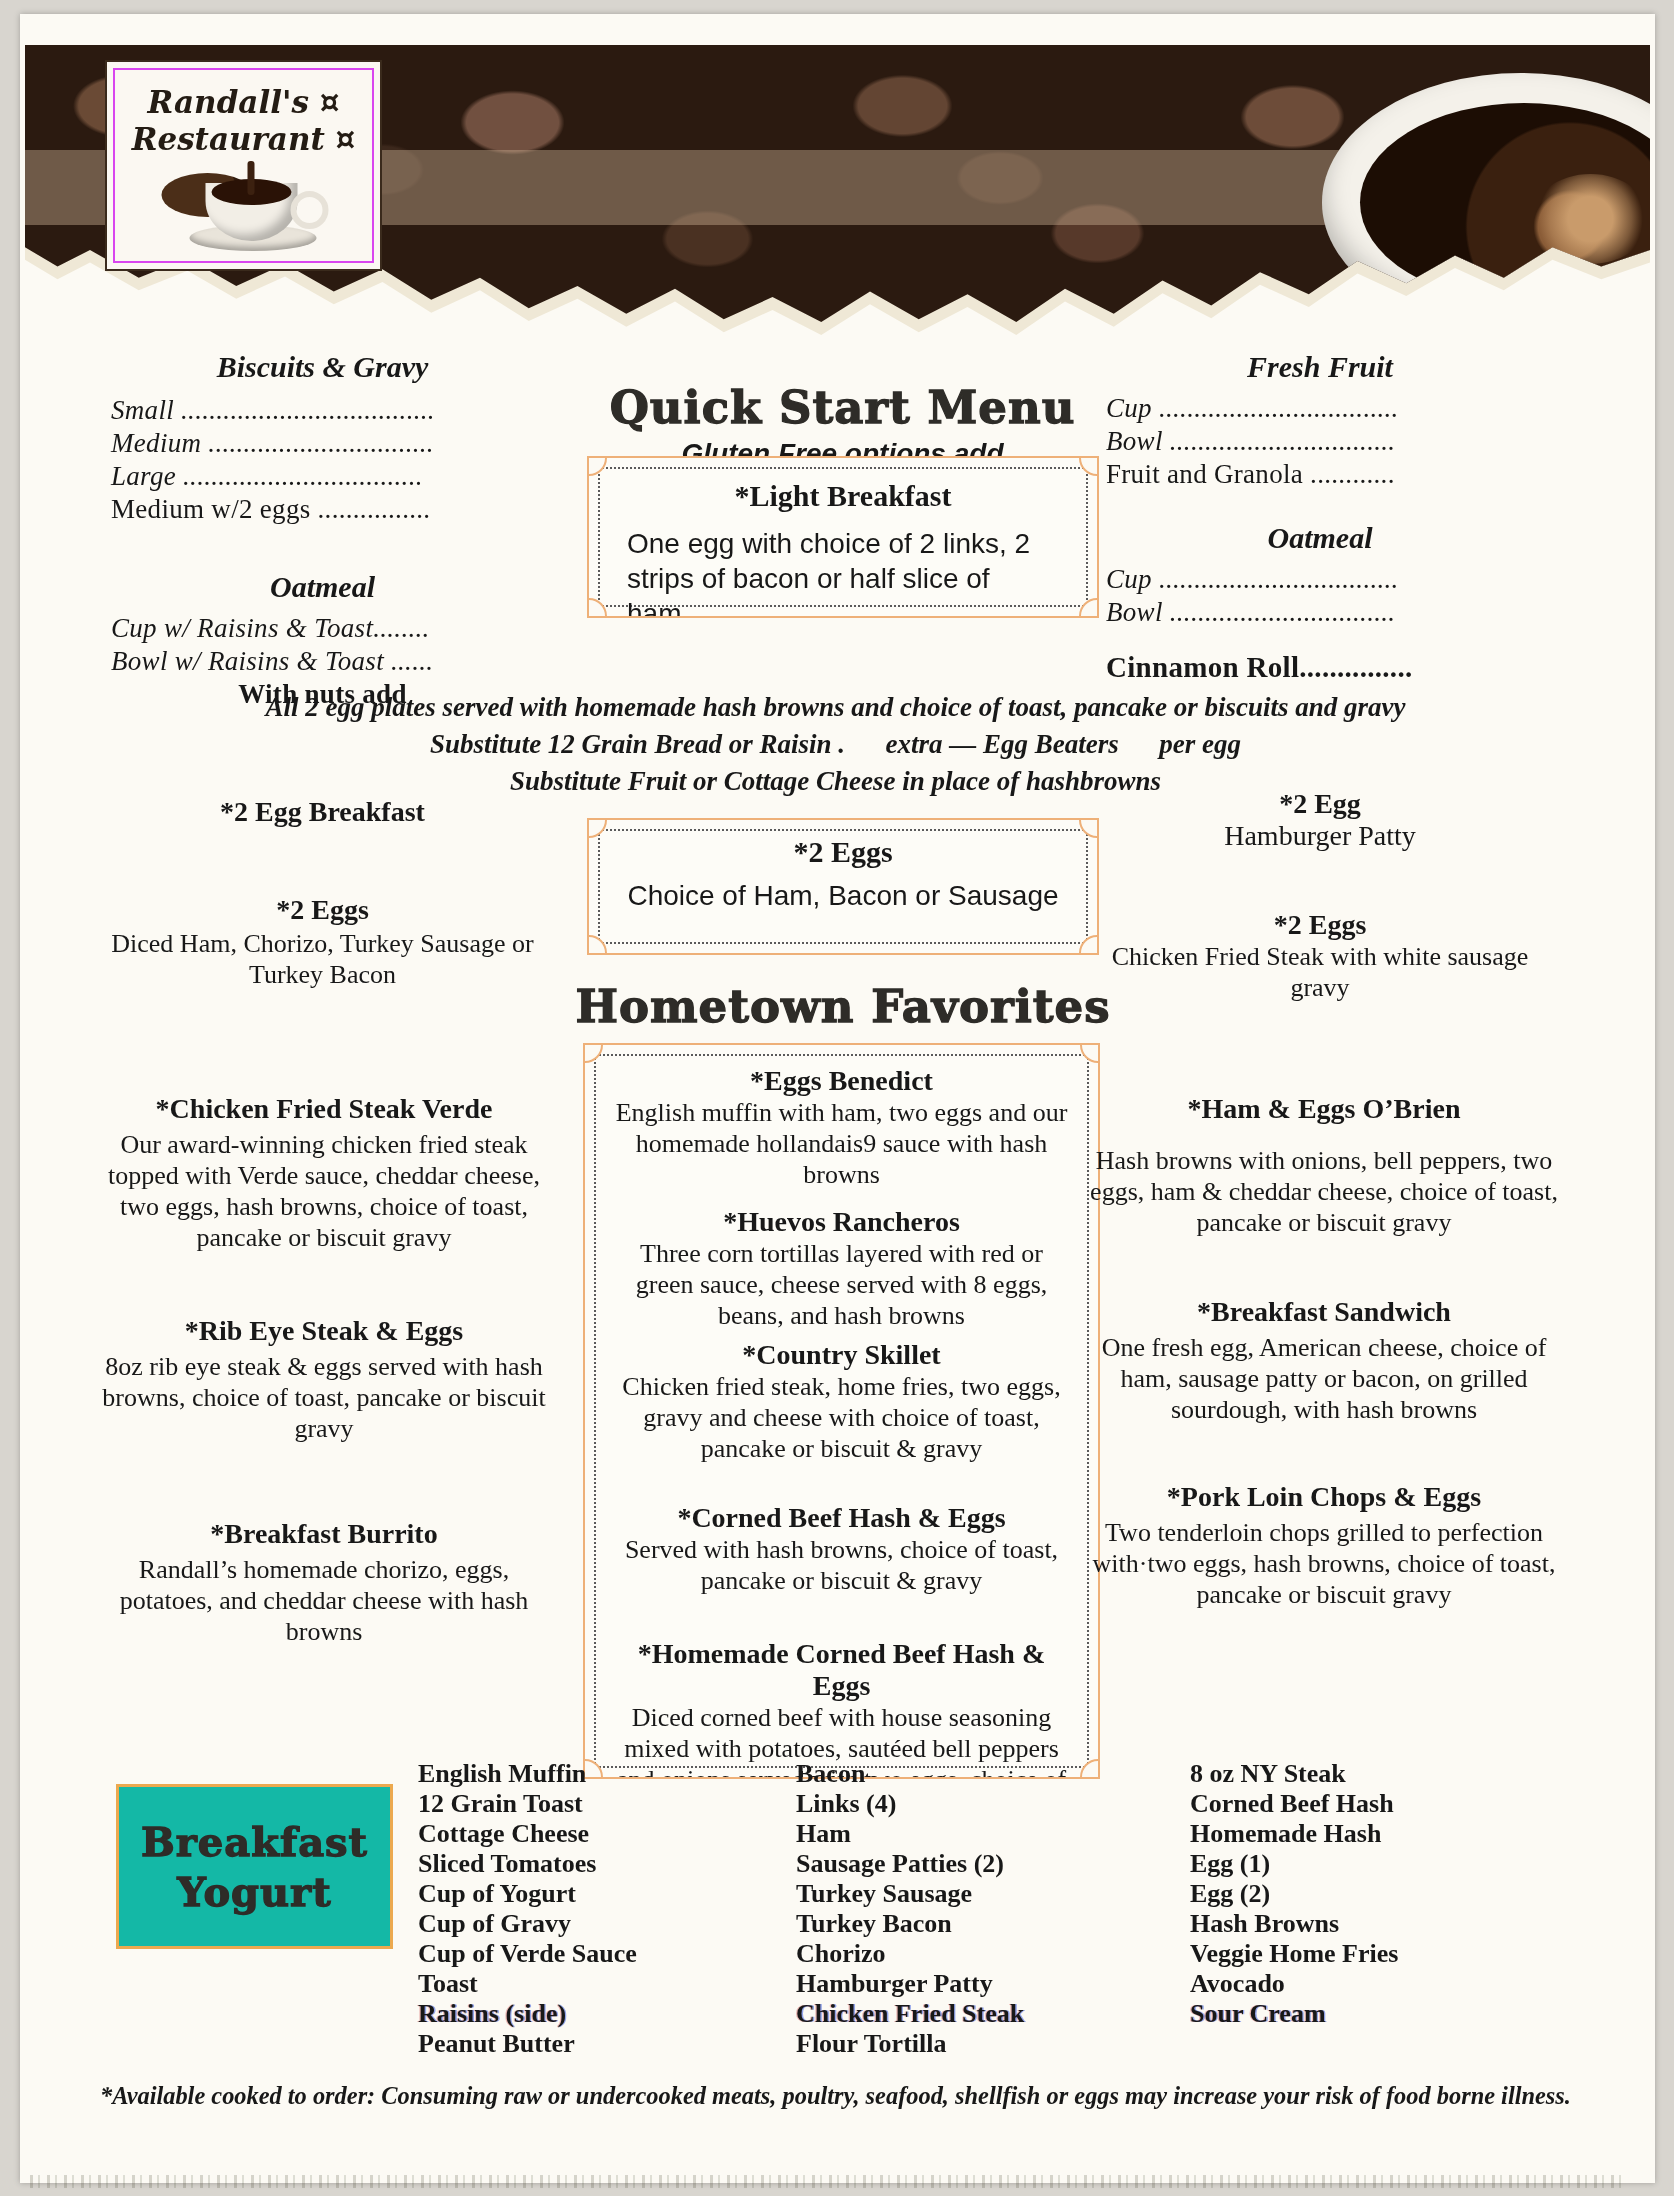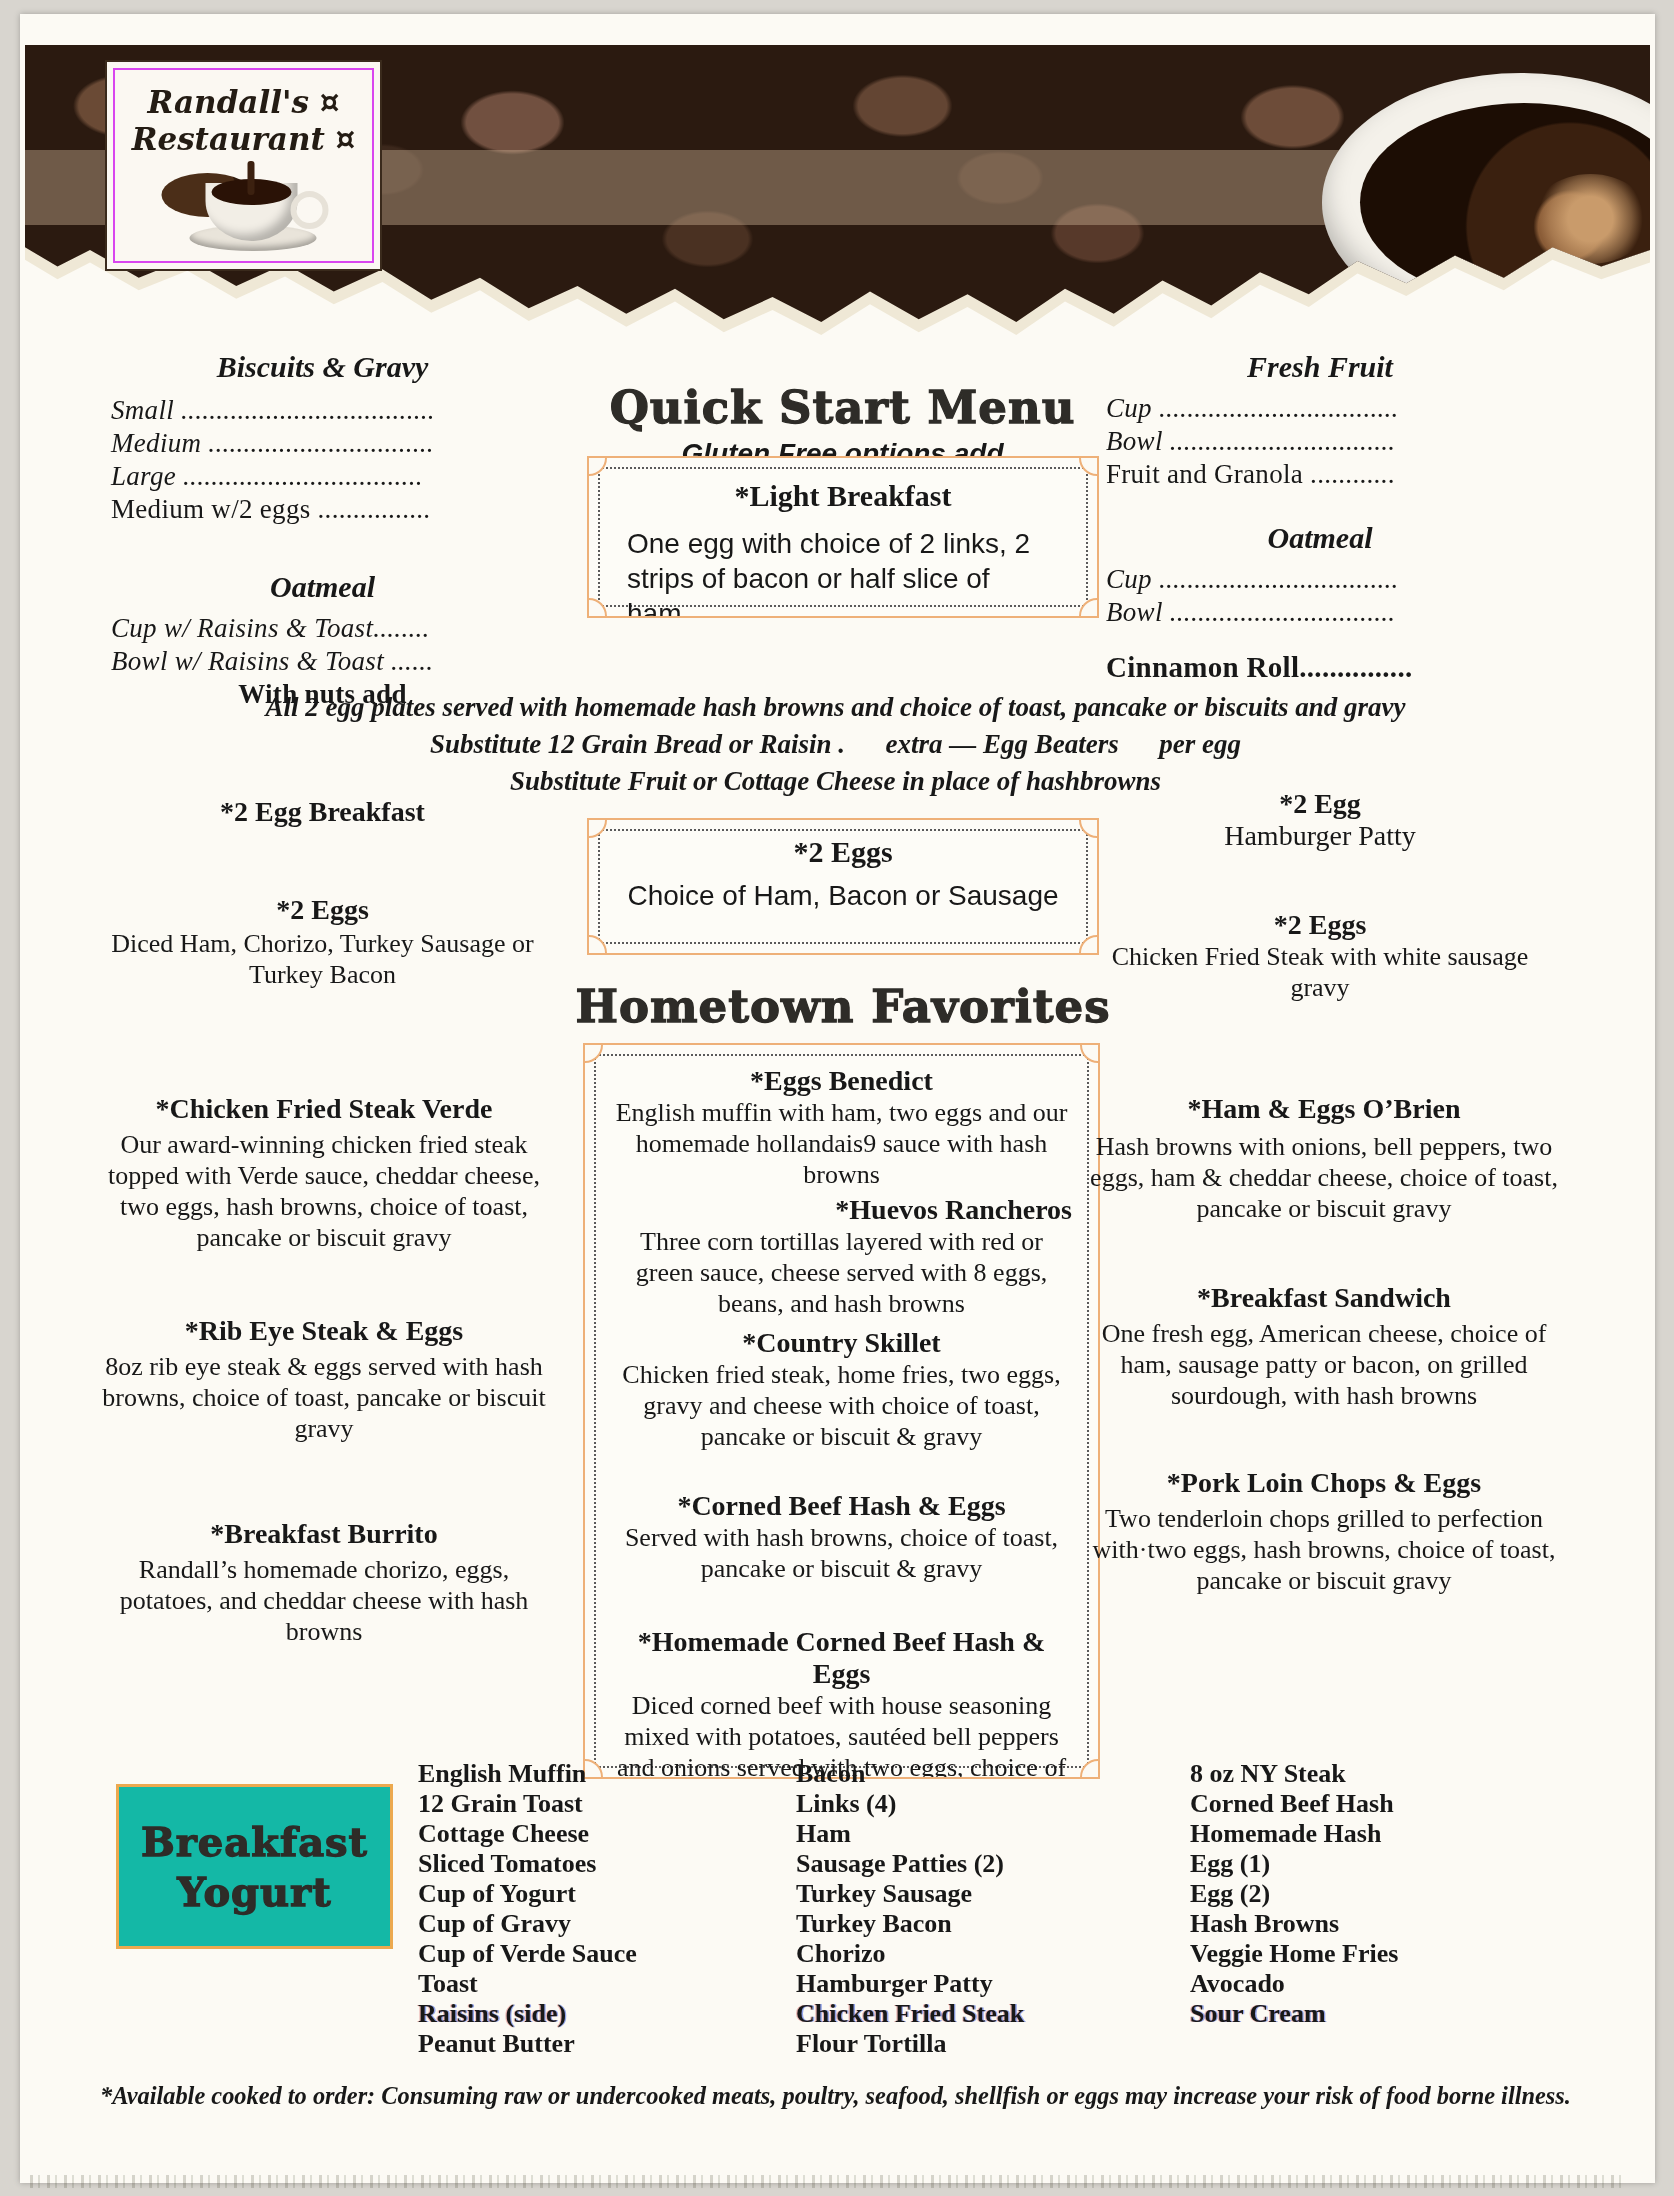--- a/index.html
+++ b/index.html
@@ -180,21 +180,21 @@
   <div class="sec cooper" style="left:557px;top:980px;width:572px;font-size:45px;text-align:center;">Hometown Favorites</div>
   <div class="ticket" style="left:583px;top:1043px;width:517px;height:736px;">
     <div class="dotline"></div>
     <div class="tc tl"></div>
     <div class="tc tr"></div>
     <div class="tc bl"></div>
     <div class="tc br"></div>
     <div class="tk-content" style="padding:20px 26px 0 26px;">
       <div class="item-h">*Eggs Benedict</div>
       <div class="item-d">English muffin with ham, two eggs and our homemade hollandais9 sauce with hash browns</div>
-      <div class="item-h" style="margin-top:4px;text-align:right;">*Huevos Rancheros</div>
+      <div class="item-h" style="margin-top:16px;">*Huevos Rancheros</div>
       <div class="item-d">Three corn tortillas layered with red or green sauce, cheese served with 8 eggs, beans, and hash browns</div>
       <div class="item-h" style="margin-top:8px;">*Country Skillet</div>
       <div class="item-d">Chicken fried steak, home fries, two eggs, gravy and cheese with choice of toast, pancake or biscuit &amp; gravy</div>
       <div class="item-h" style="margin-top:38px;">*Corned Beef Hash &amp; Eggs</div>
       <div class="item-d">Served with hash browns, choice of toast, pancake or biscuit &amp; gravy</div>
       <div class="item-h" style="margin-top:42px;">*Homemade Corned Beef Hash &amp; Eggs</div>
       <div class="item-d">Diced corned beef with house seasoning mixed with potatoes, sautéed bell peppers and onions served with two eggs, choice of toast, pancake or biscuit &amp; gravy</div>
     </div>
   </div>
 
@@ -202,21 +202,21 @@
     <div class="item-h">*Chicken Fried Steak Verde</div>
     <div class="item-d" style="margin-top:4px;">Our award-winning chicken fried steak topped with Verde sauce, cheddar cheese, two eggs, hash browns, choice of toast, pancake or biscuit gravy</div>
     <div class="item-h" style="margin-top:62px;">*Rib Eye Steak &amp; Eggs</div>
     <div class="item-d" style="margin-top:4px;">8oz rib eye steak &amp; eggs served with hash browns, choice of toast, pancake or biscuit gravy</div>
     <div class="item-h" style="margin-top:74px;">*Breakfast Burrito</div>
     <div class="item-d" style="margin-top:4px;">Randall’s homemade chorizo, eggs, potatoes, and cheddar cheese with hash browns</div>
   </div>
 
   <div class="sec" style="left:1090px;top:1093px;width:468px;">
     <div class="item-h">*Ham &amp; Eggs O’Brien</div>
-    <div class="item-d" style="margin-top:6px;">Hash browns with onions, bell peppers, two eggs, ham &amp; cheddar cheese, choice of toast, pancake or biscuit gravy</div>
+    <div class="item-d" style="margin-top:20px;">Hash browns with onions, bell peppers, two eggs, ham &amp; cheddar cheese, choice of toast, pancake or biscuit gravy</div>
     <div class="item-h" style="margin-top:58px;">*Breakfast Sandwich</div>
     <div class="item-d" style="margin-top:4px;">One fresh egg, American cheese, choice of ham, sausage patty or bacon, on grilled sourdough, with hash browns</div>
     <div class="item-h" style="margin-top:56px;">*Pork Loin Chops &amp; Eggs</div>
     <div class="item-d" style="margin-top:4px;">Two tenderloin chops grilled to perfection  with·two eggs, hash browns, choice of toast, pancake or biscuit gravy</div>
   </div>
 
   <div class="sides-label">
     <div class="cooper sides-word">Breakfast</div>
     <div class="cooper sides-word">Yogurt</div>
   </div>

